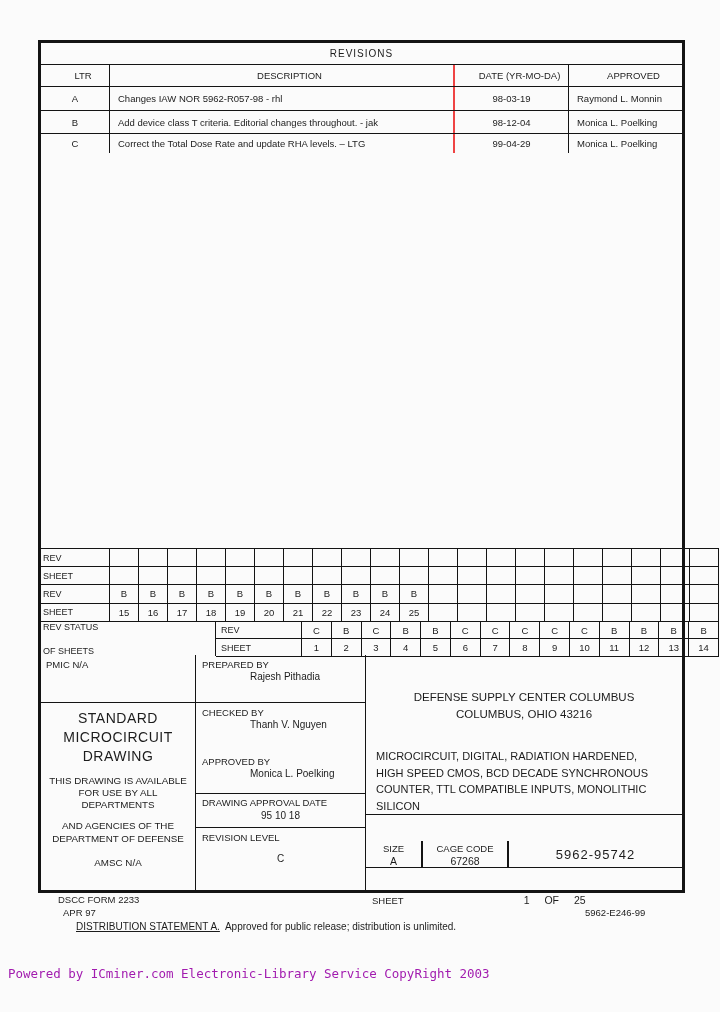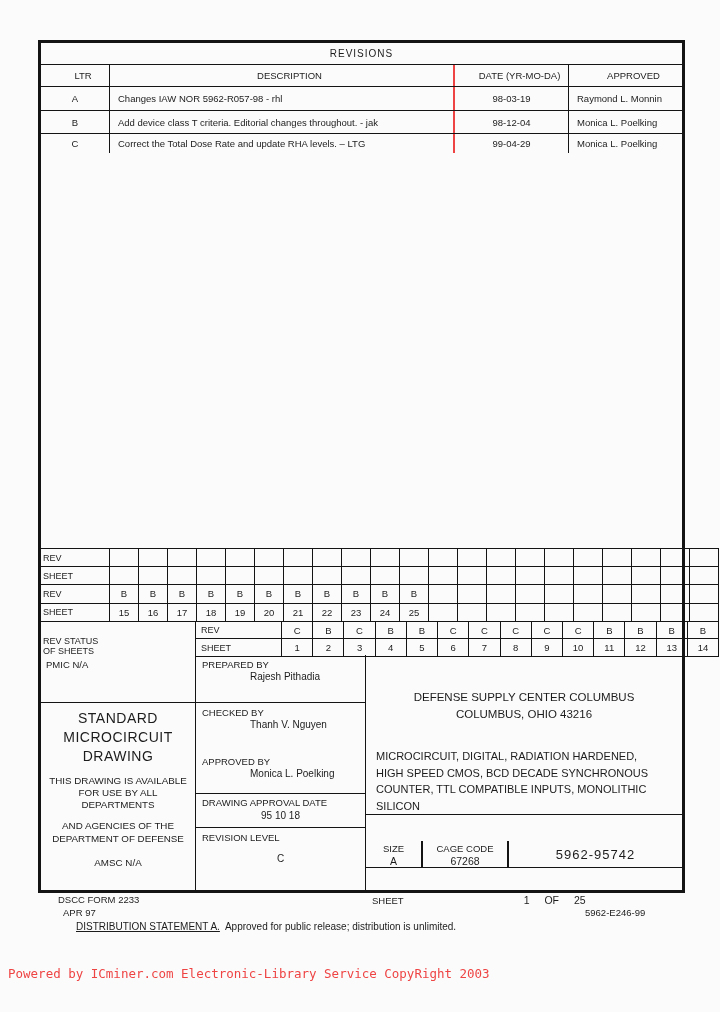--- a/index.html
+++ b/index.html
@@ -52,22 +52,22 @@
     width: 72px; border-right: 1px solid #141414;
     display: flex; align-items: center; padding-left: 5px; font-size: 9px;
   }
   .gcell {
     flex: 1; border-right: 1px solid #141414;
     display: flex; align-items: center; justify-content: center;
     font-size: 9.5px;
   }
   .lower-block { flex: 2; display: flex; }
   .lower-label {
-    width: 158px; border-right: 1px solid #141414;
-    display: flex; flex-direction: column; justify-content: flex-end;
+    width: 178px; border-right: 1px solid #141414;
+    display: flex; flex-direction: column; justify-content: space-between;
     padding-left: 5px; font-size: 9px;
   }
   .lower-right { flex: 1; display: flex; flex-direction: column; }
   .lower-row { flex: 1; display: flex; }
   .lower-row.first { border-bottom: 1px solid #141414; }
   .lower-row .sublabel {
     width: 86px; border-right: 1px solid #141414;
     display: flex; align-items: center; padding-left: 5px; font-size: 9px;
   }
   .lower-row:last-child { border-bottom: 1px solid #141414; margin-bottom: -1px; }
@@ -113,21 +113,21 @@
   .f-form   { left: 58px; top: 894px; font-size: 9.5px; }
   .f-date   { left: 63px; top: 907px; font-size: 9.5px; }
   .f-doc    { left: 585px; top: 907px; font-size: 9.5px; }
   .f-dist   { left: 76px; top: 921px; font-size: 10px; }
   .f-dist .dlabel { text-decoration: underline; }
   .f-dist .dtext { margin-left: 5px; }
 
   .watermark {
     left: 8px; top: 966px;
     font-family: "DejaVu Sans Mono", monospace;
-    font-size: 12.5px; color: #ef4444;
+    font-size: 12.5px; color: #a21caf;
   }
 </style>
 </head>
 <body>
 
 <div class="frame">
 
   <div class="rev-table">
     <div class="rev-title-row">REVISIONS</div>
     <div class="rev-row hdr">

